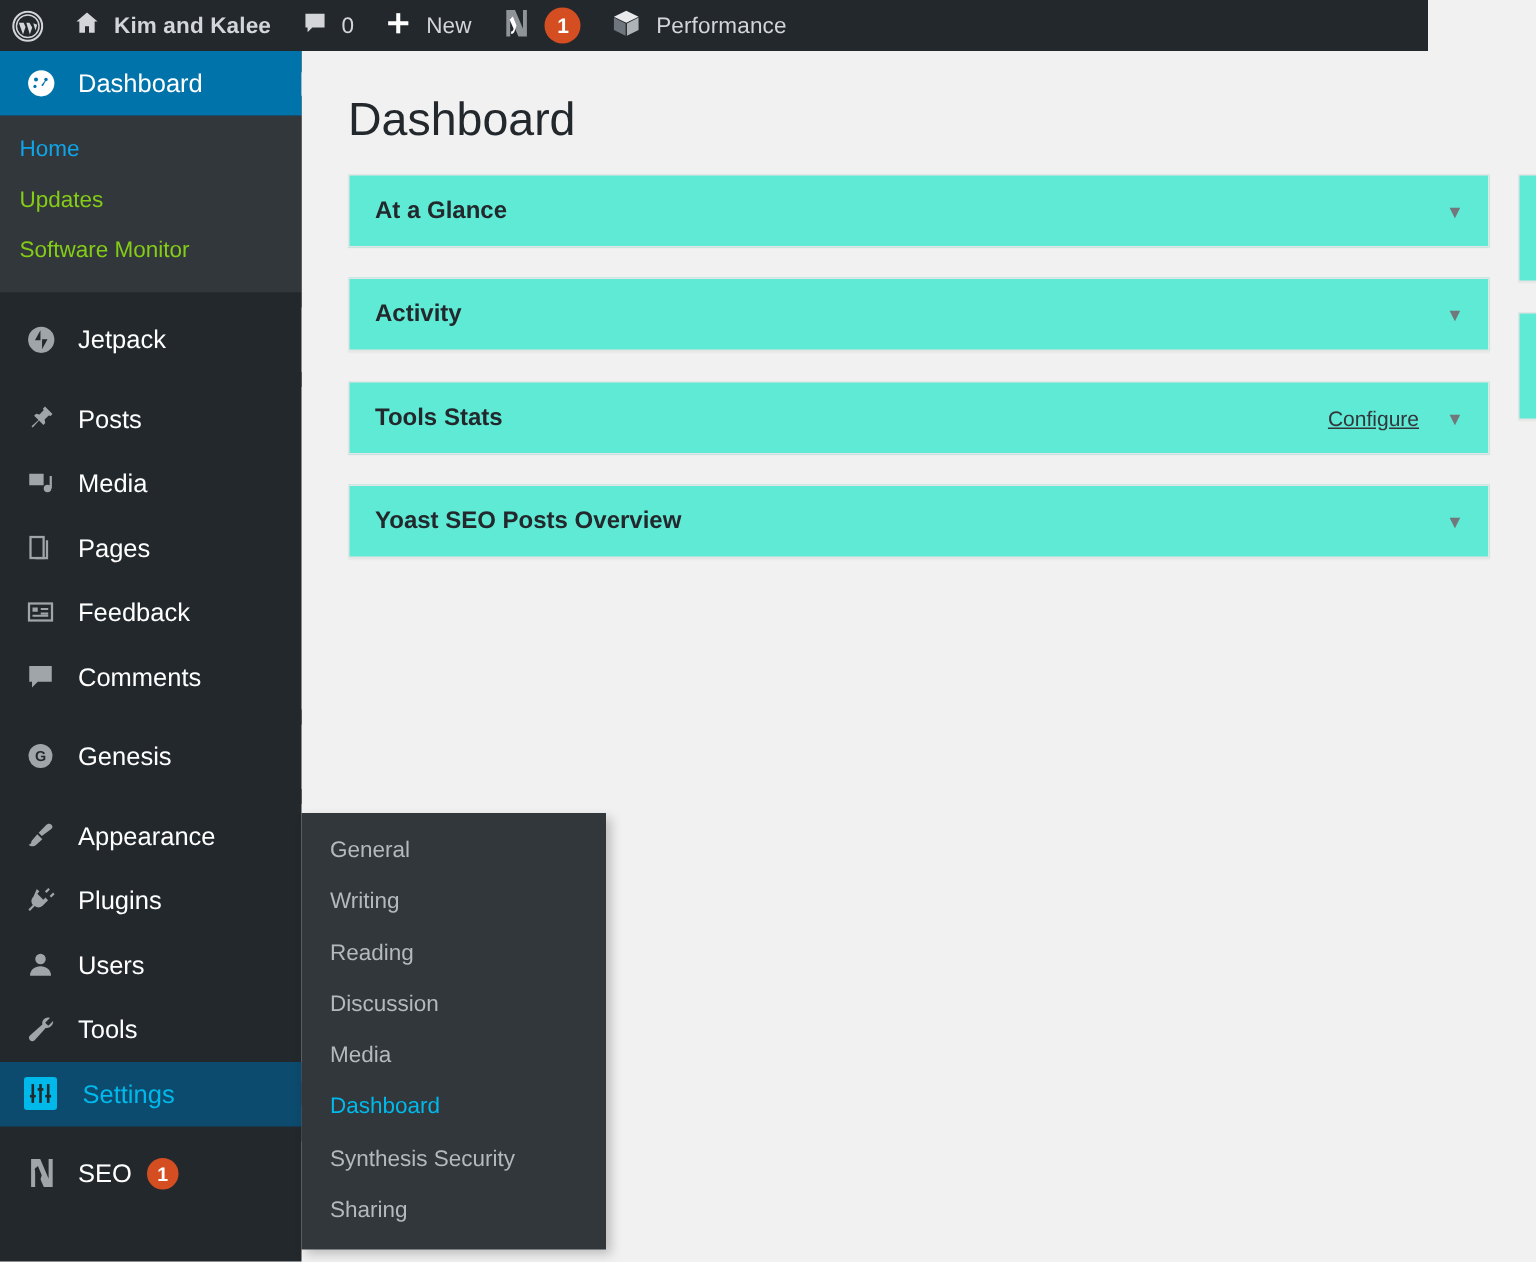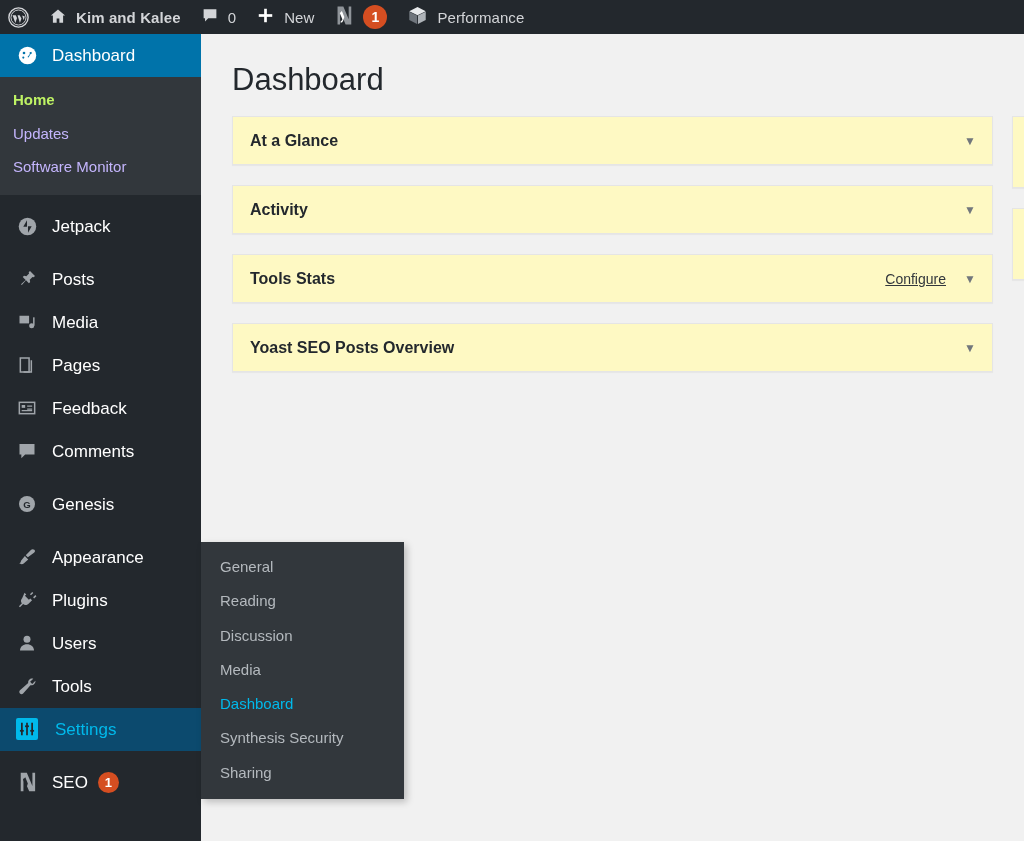--- a/index.html
+++ b/index.html
@@ -6,21 +6,21 @@
   html, body {
     width: 1024px; height: 841px;
     overflow: hidden;
     font-family: "Liberation Sans", sans-serif;
     background: #f1f1f1;
   }
 
   
   .adminbar {
     position: absolute; top: 0; left: 0;
-    width: 1024px; height: 34px;
+    width: 952px; height: 34px;
     background: #23282d;
     display: flex; align-items: center;
     color: #d3d5d8;
     font-size: 15px;
     z-index: 50;
   }
   .ab-item {
     display: flex; align-items: center; gap: 9px;
     height: 34px; padding: 0 10px;
     color: #d3d5d8; white-space: nowrap;
@@ -91,26 +91,26 @@
 
   
   .submenu-inline {
     background: #32373c;
     padding: 7px 0 10px 0;
   }
   .submenu-inline .sub-item {
     display: block;
     padding: 5px 0 6px 13px;
     font-size: 15px;
-    color: #c4b5fd;
+    color: #84cc16;
     white-space: nowrap;
     line-height: 1.5;
   }
   .submenu-inline .sub-item.current {
-    color: #bef264; font-weight: bold;
+    color: #0ea5e9; font-weight: normal;
   }
 
   .menu-sep { height: 10px; background: #23282d; }
 
   
   .seo-badge {
     display: inline-flex; align-items: center; justify-content: center;
     width: 21px; height: 21px; border-radius: 11px;
     background: #d54e21; color: #fff;
     font-size: 13px; font-weight: bold; line-height: 1;
@@ -156,21 +156,21 @@
   }
   .cols {
     display: flex;
     align-items: flex-start;
     padding-left: 31px;
   }
   .col-main { width: 761px; flex: 0 0 761px; }
   .col-side { width: 761px; flex: 0 0 761px; margin-left: 19px; }
 
   .postbox {
-    background: #fef9c3;
+    background: #5eead4;
     border: 1px solid #e5e5e5;
     box-shadow: 0 1px 1px rgba(0,0,0,.04);
     margin-bottom: 20px;
   }
   .postbox-header {
     display: flex; align-items: center;
     height: 47px;
     padding: 0 12px 0 17px;
   }
   .postbox-title {
@@ -419,20 +419,21 @@
       </svg>
     </span>
     <span class="mi-label">SEO</span>
     <span class="seo-badge">1</span>
   </div>
 
 </div>
 
 <div class="flyout">
   <span class="fly-item">General</span>
+  <span class="fly-item">Writing</span>
   <span class="fly-item">Reading</span>
   <span class="fly-item">Discussion</span>
   <span class="fly-item">Media</span>
   <span class="fly-item current">Dashboard</span>
   <span class="fly-item">Synthesis Security</span>
   <span class="fly-item">Sharing</span>
 </div>
 
 <div class="content">
 

